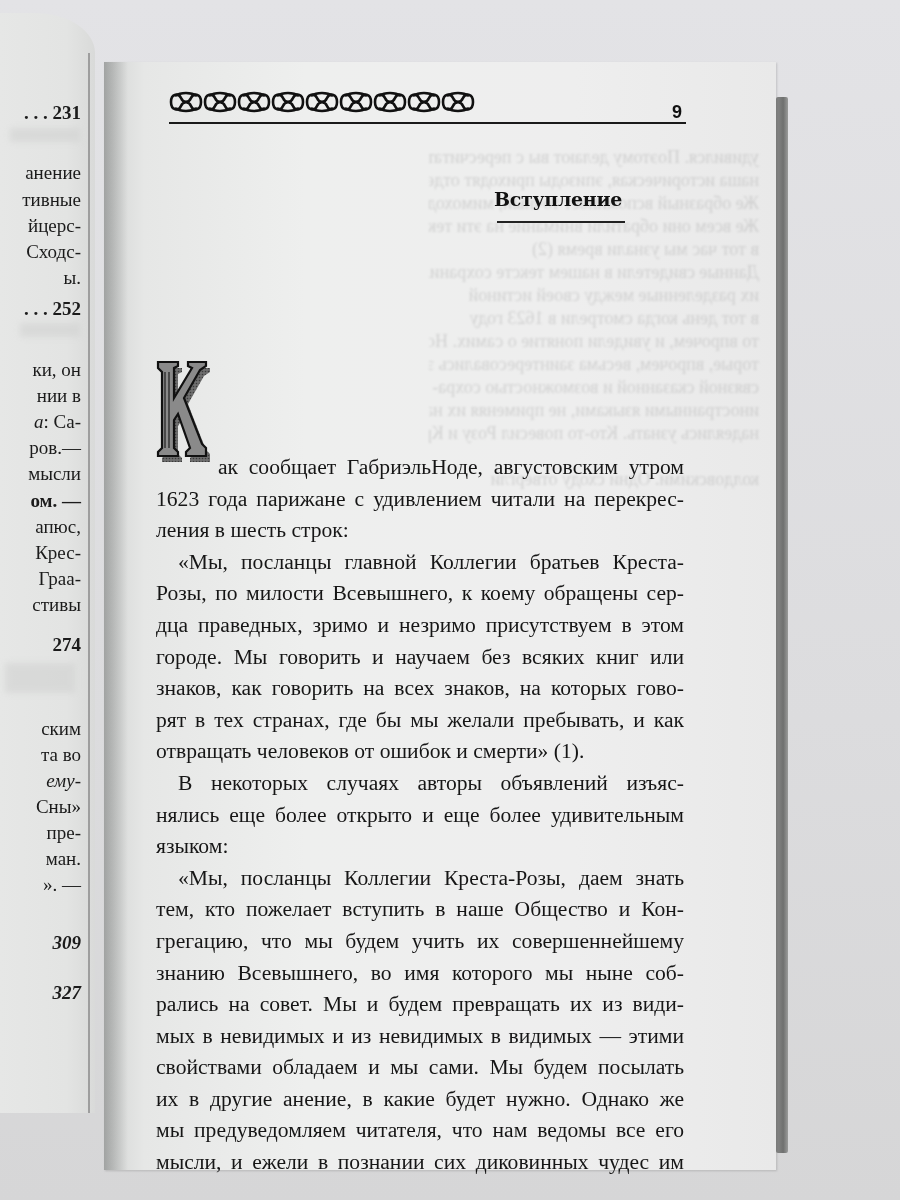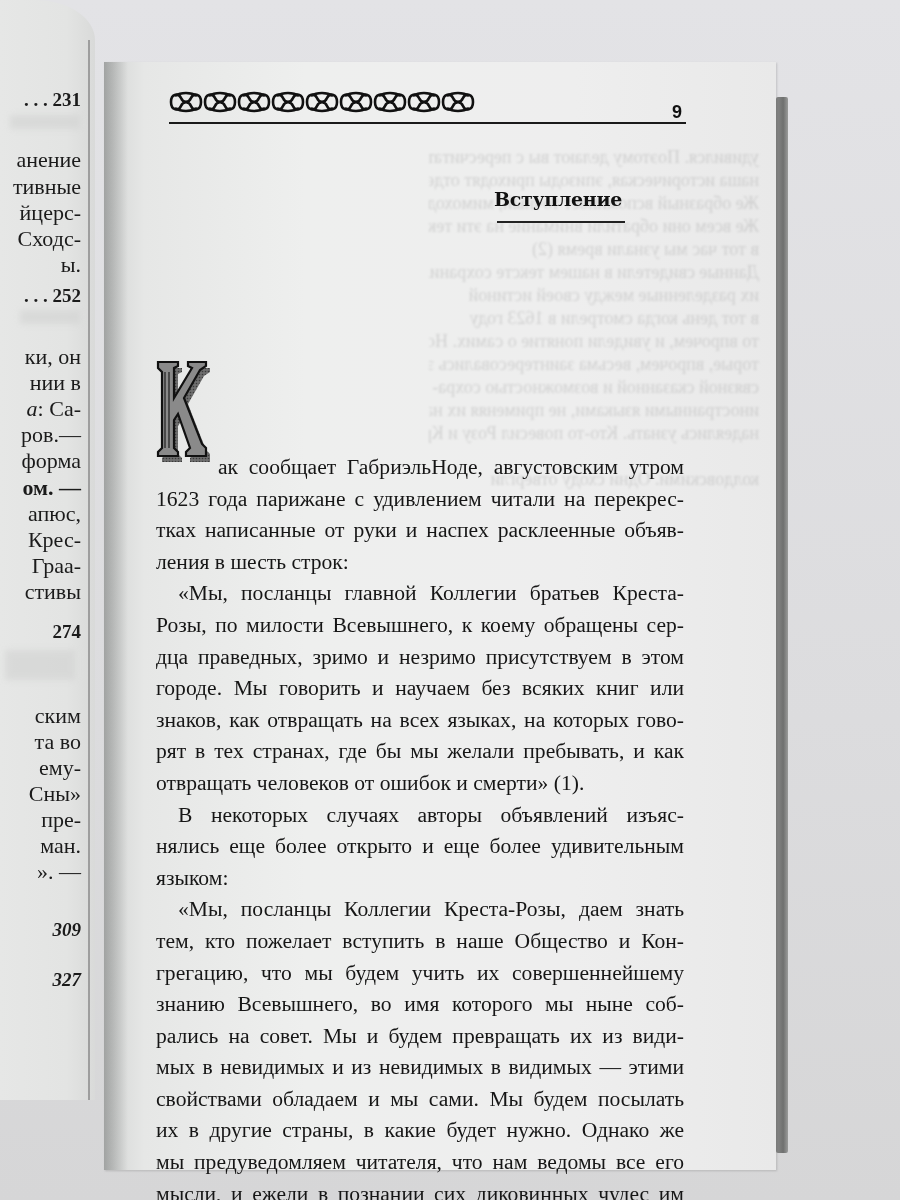--- a/index.html
+++ b/index.html
@@ -8,32 +8,32 @@
     background: #d9d9db;
     font-family: "Liberation Serif", "DejaVu Serif", serif;
   }
   
   .surface {
     position: absolute; inset: 0;
     background: linear-gradient(180deg, #e3e3e6 0%, #dcdcde 60%, #d6d6d7 100%);
   }
   
   .left-page {
-    position: absolute; left: 0; top: 0; width: 95px; height: 1100px;
+    position: absolute; left: 0; top: 13px; width: 95px; height: 1100px;
     background: linear-gradient(90deg, #e6e7e6 0%, #e3e4e3 70%, #d9dad9 100%);
     border-top-right-radius: 60px 40px;
     overflow: hidden;
   }
   .left-page .fold {
     position: absolute; left: 88px; top: 40px; width: 2px; height: 1130px;
     background: #8e8f8e; opacity: 0.8;
   }
   .left-line {
     position: absolute; right: 14px; white-space: nowrap;
-    font-size: 22px; color: #1b1b1b; text-align: right; line-height: 24px;
+    font-size: 19px; color: #1b1b1b; text-align: right; line-height: 24px;
   }
   .left-line.pg { font-weight: bold; font-size: 19px; }
   .left-line.pgi { font-weight: bold; font-style: italic; font-size: 19px; }
   .left-line .it { font-style: italic; }
   .blur { position: absolute; background: #cfd0cf; filter: blur(3px); opacity: 0.55; }
 
   
   .page-stack {
     position: absolute; left: 776px; top: 97px; width: 12px; height: 1056px;
     background: linear-gradient(90deg, #8a8b8a, #6f706f 60%, #9a9b9a);
@@ -108,30 +108,30 @@
       <div class="left-line" style="top: 148px;"><span>анение</span></div>
       <div class="left-line" style="top: 175px;"><span>тивные</span></div>
       <div class="left-line" style="top: 201px;"><span>йцерс-</span></div>
       <div class="left-line" style="top: 227px;"><span>Сходс-</span></div>
       <div class="left-line" style="top: 253px;"><span>ы.</span></div>
       <div class="left-line pg" style="top: 284px;"><span>. . . 252</span></div>
       <div class="left-line" style="top: 345px;"><span>ки, он</span></div>
       <div class="left-line" style="top: 371px; font-family: Liberation Serif, serif;"><span>нии в</span></div>
       <div class="left-line" style="top: 397px;"><span class="it">а</span><span>: Са-</span></div>
       <div class="left-line" style="top: 423px;"><span>ров.—</span></div>
-      <div class="left-line" style="top: 449px;"><span>форма</span></div>
+      <div class="left-line" style="top: 449px;"><span>мысли</span></div>
       <div class="left-line" style="top: 476px; font-weight: bold;"><span>ом. —</span></div>
       <div class="left-line" style="top: 502px;"><span>апюс,</span></div>
       <div class="left-line" style="top: 528px;"><span>Крес-</span></div>
       <div class="left-line" style="top: 554px;"><span>Граа-</span></div>
       <div class="left-line" style="top: 580px;"><span>стивы</span></div>
       <div class="left-line pg" style="top: 620px;"><span>274</span></div>
       <div class="left-line" style="top: 704px;"><span>ским</span></div>
       <div class="left-line" style="top: 730px;"><span>та во</span></div>
-      <div class="left-line" style="top: 756px;"><span>ему-</span></div>
+      <div class="left-line" style="top: 756px; font-style: italic;"><span>ему-</span></div>
       <div class="left-line" style="top: 782px; text-align: center;"><span>Сны»</span></div>
       <div class="left-line" style="top: 808px;"><span>пре-</span></div>
       <div class="left-line" style="top: 834px;"><span>ман.</span></div>
       <div class="left-line" style="top: 860px;"><span>». —</span></div>
       <div class="left-line pgi" style="top: 918px; margin-left: 48px;"><span>309</span></div>
       <div class="left-line pgi" style="top: 968px;"><span>327</span></div>
     </div>
   <div class="fold"></div>
 </div>
 
@@ -190,36 +190,35 @@
 
     <path d="M6,10 L26,10 L26,14 L22,16 L22,46 L40,16 L36,14 L36,10 L54,10 L54,14 L48,18 L32,46 L50,92 L54,96 L54,104 L34,104 L34,100 L38,96 L26,62 L22,68 L22,96 L26,100 L26,104 L6,104 L6,100 L10,96 L10,20 L6,16 Z" fill="url(#dots)"></path>
 
     <path d="M2,4 L22,4 L22,8 L18,10 L18,40 L36,10 L32,8 L32,4 L50,4 L50,8 L44,12 L28,40 L46,86 L50,90 L50,98 L30,98 L30,94 L34,90 L22,56 L18,62 L18,90 L22,94 L22,98 L2,98 L2,94 L6,90 L6,14 L2,10 Z" fill="#8a8a8a" stroke="#111" stroke-width="2.2"></path>
     <path d="M9,14 L9,90 M13,14 L13,90" stroke="#333" stroke-width="1.5"></path>
   </svg>
 
   <div class="body-text" id="body-text">
       <span class="line first ">ак сообщает ГабриэльНоде, августовским утром</span>
       <span class="line">1623 года парижане с удивлением читали на перекрес-</span>
-      <span class="line">тках написанные от руки и наспех расклеенные объяв-</span>
       <span class="line last">ления в шесть строк:</span>
       <span class="line indent">«Мы, посланцы главной Коллегии братьев Креста-</span>
       <span class="line">Розы, по милости Всевышнего, к коему обращены сер-</span>
       <span class="line">дца праведных, зримо и незримо присутствуем в этом</span>
       <span class="line">городе. Мы говорить и научаем без всяких книг или</span>
-      <span class="line">знаков, как отвращать на всех языках, на которых гово-</span>
+      <span class="line">знаков, как говорить на всех знаков, на которых гово-</span>
       <span class="line">рят в тех странах, где бы мы желали пребывать, и как</span>
       <span class="line last">отвращать человеков от ошибок и смерти» (1).</span>
       <span class="line indent">В некоторых случаях авторы объявлений изъяс-</span>
       <span class="line">нялись еще более открыто и еще более удивительным</span>
       <span class="line last">языком:</span>
       <span class="line indent">«Мы, посланцы Коллегии Креста-Розы, даем знать</span>
       <span class="line">тем, кто пожелает вступить в наше Общество и Кон-</span>
       <span class="line">грегацию, что мы будем учить их совершеннейшему</span>
       <span class="line">знанию Всевышнего, во имя которого мы ныне соб-</span>
       <span class="line">рались на совет. Мы и будем превращать их из види-</span>
       <span class="line">мых в невидимых и из невидимых в видимых — этими</span>
       <span class="line">свойствами обладаем и мы сами. Мы будем посылать</span>
-      <span class="line">их в другие страны, в какие будет нужно. Однако же</span>
+      <span class="line">их в другие анение, в какие будет нужно. Однако же</span>
       <span class="line">мы предуведомляем читателя, что нам ведомы все его</span>
       <span class="line">мысли, и ежели в познании сих диковинных чудес им</span>
     </div>
 </div>
 
 </body></html>

